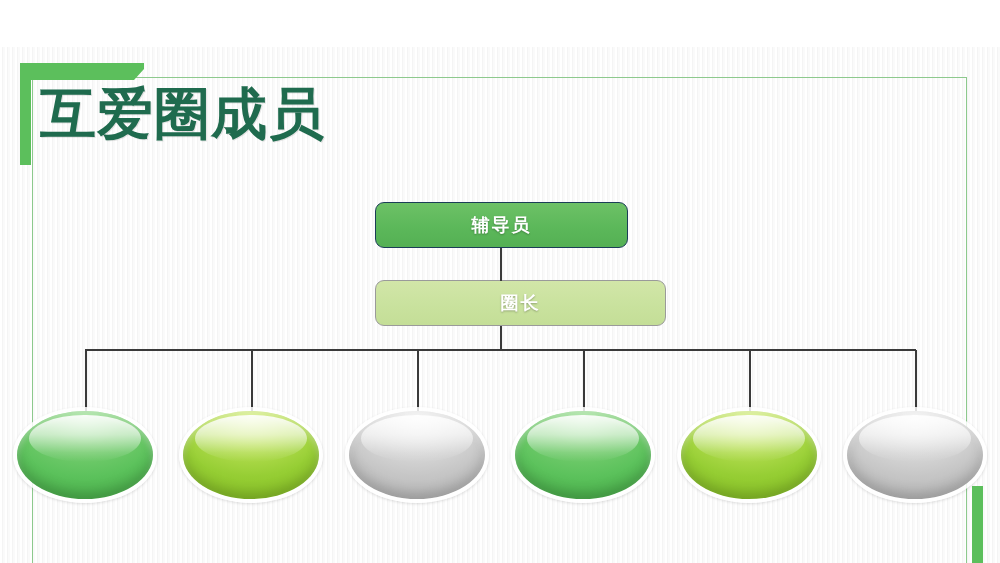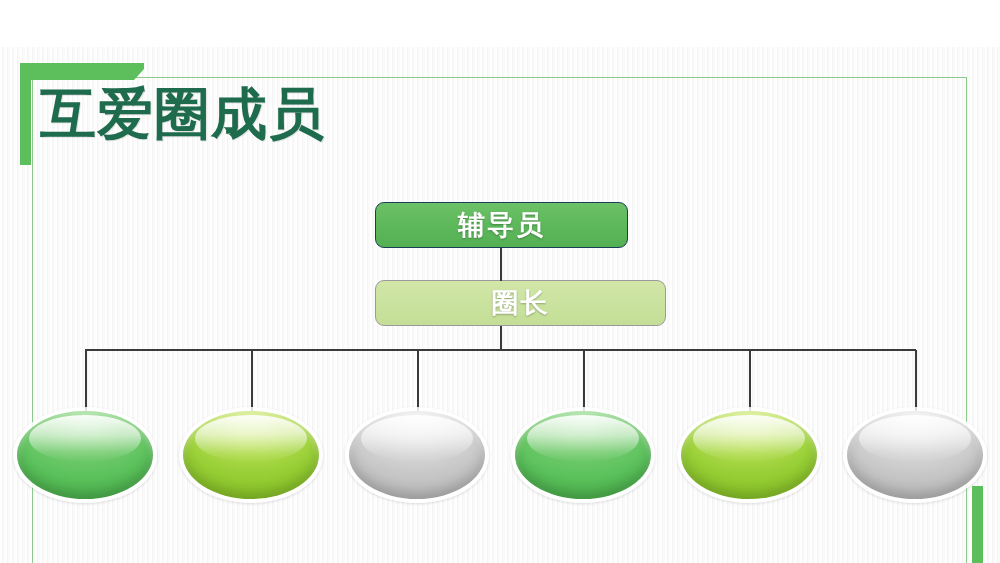--- a/index.html
+++ b/index.html
@@ -79,21 +79,21 @@
   }
 
   
   .node-box {
     position: absolute;
     box-sizing: border-box;
     display: flex;
     align-items: center;
     justify-content: center;
     border-radius: 9px;
-    font-size: 27px;
+    font-size: 18px;
     font-weight: bold;
     color: #ffffff;
     letter-spacing: 2px;
     text-shadow: 0 1px 2px rgba(0,0,0,0.28);
   }
   .node-top {
     left: 375px;
     top: 155px;
     width: 253px;
     height: 46px;

